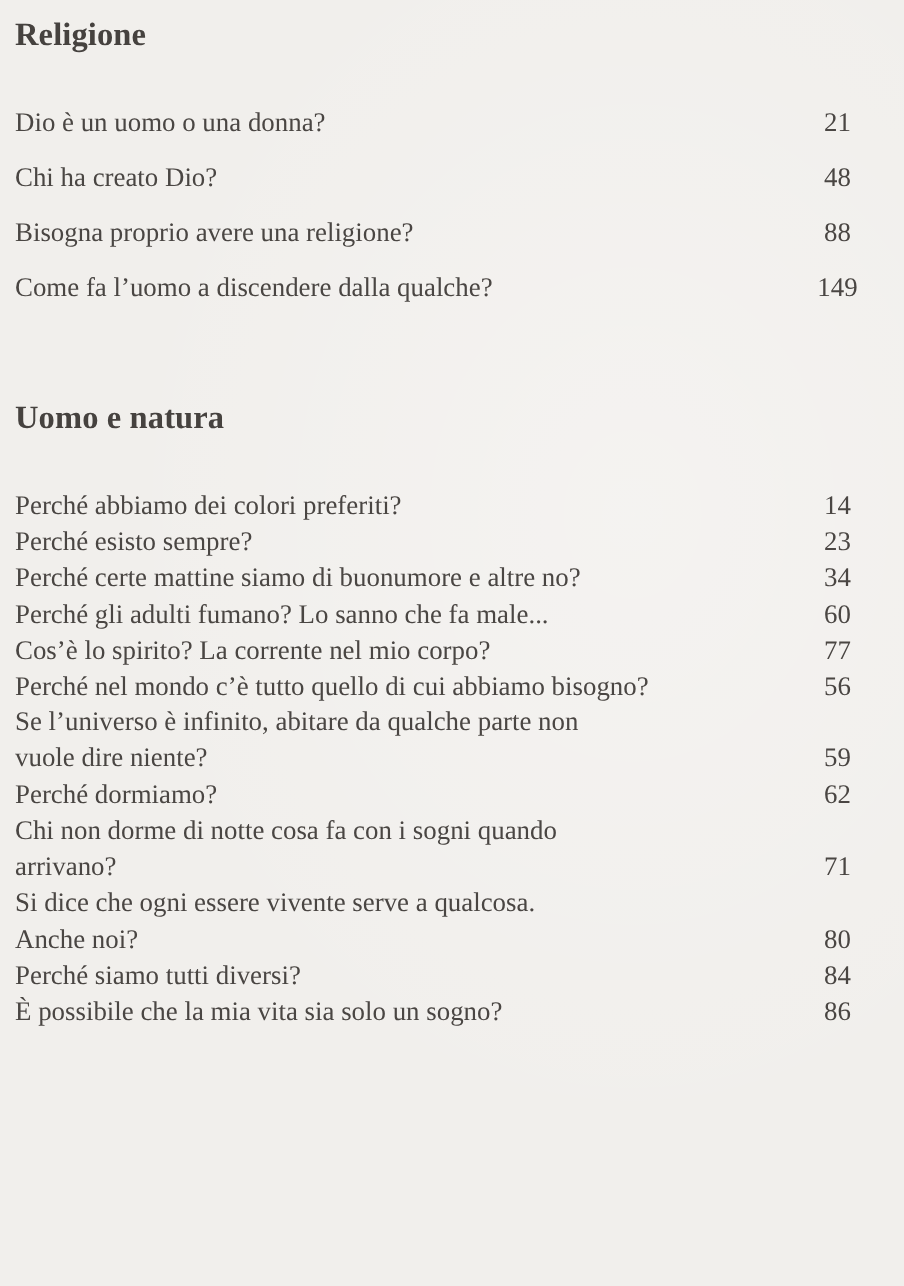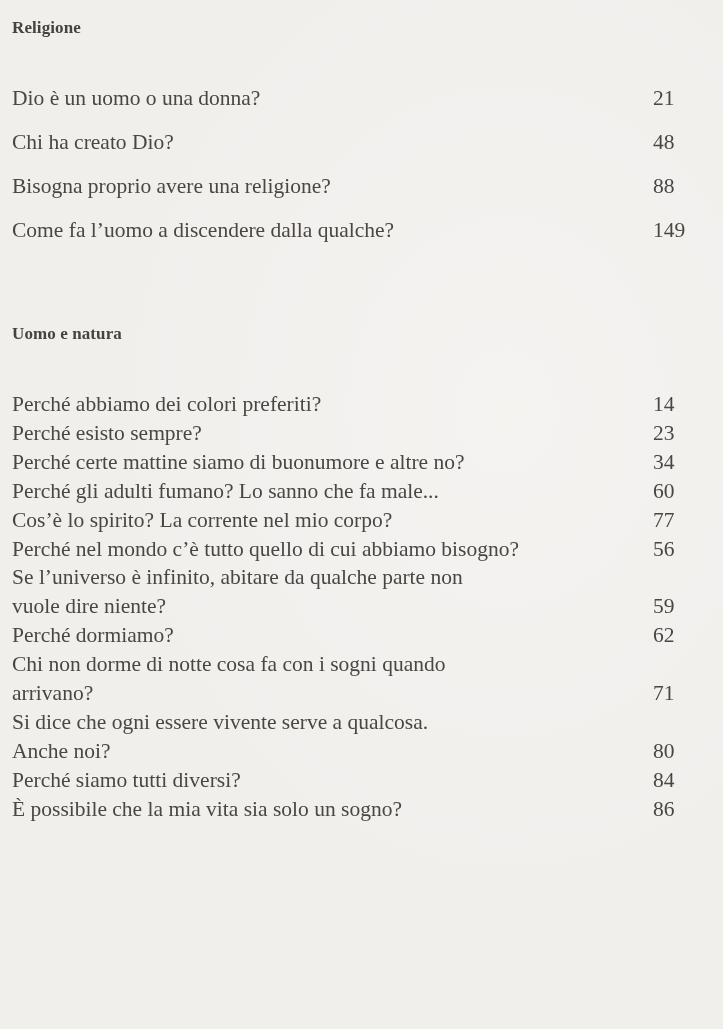--- a/index.html
+++ b/index.html
@@ -23,21 +23,21 @@
         radial-gradient(ellipse at 70% 40%, rgba(255,255,255,0.25), rgba(0,0,0,0) 60%),
         #f1efec;
     }
     .section {
       position: absolute;
       left: 12px;
       width: 675px;
     }
     .section-title {
       font-weight: bold;
-      font-size: 17px;
+      font-size: 26px;
       line-height: 28px;
       height: 28px;
       margin: 0;
       color: #46423f;
       letter-spacing: 0.1px;
     }
     .entries {
       list-style: none;
       margin: 0;
       padding: 0;
@@ -48,21 +48,21 @@
       align-items: flex-end;
       font-size: 21.5px;
       line-height: 28.9px;
     }
     .entry .title {
       flex: 1 1 auto;
       white-space: pre-line;
     }
     .entry .page-num {
       flex: 0 0 auto;
-      text-align: left;
+      text-align: center;
       min-width: 34px;
       padding-left: 6px;
     }
     #sec-religione { top: 14px; }
     #sec-religione .entries { margin-top: 42px; }
     #sec-religione .entry { line-height: 28px; margin-top: 16px; }
     #sec-uomo { top: 292px; margin-top: 28px; }
     #sec-uomo .entries { margin-top: 42px; }
   </style>
 </head>

